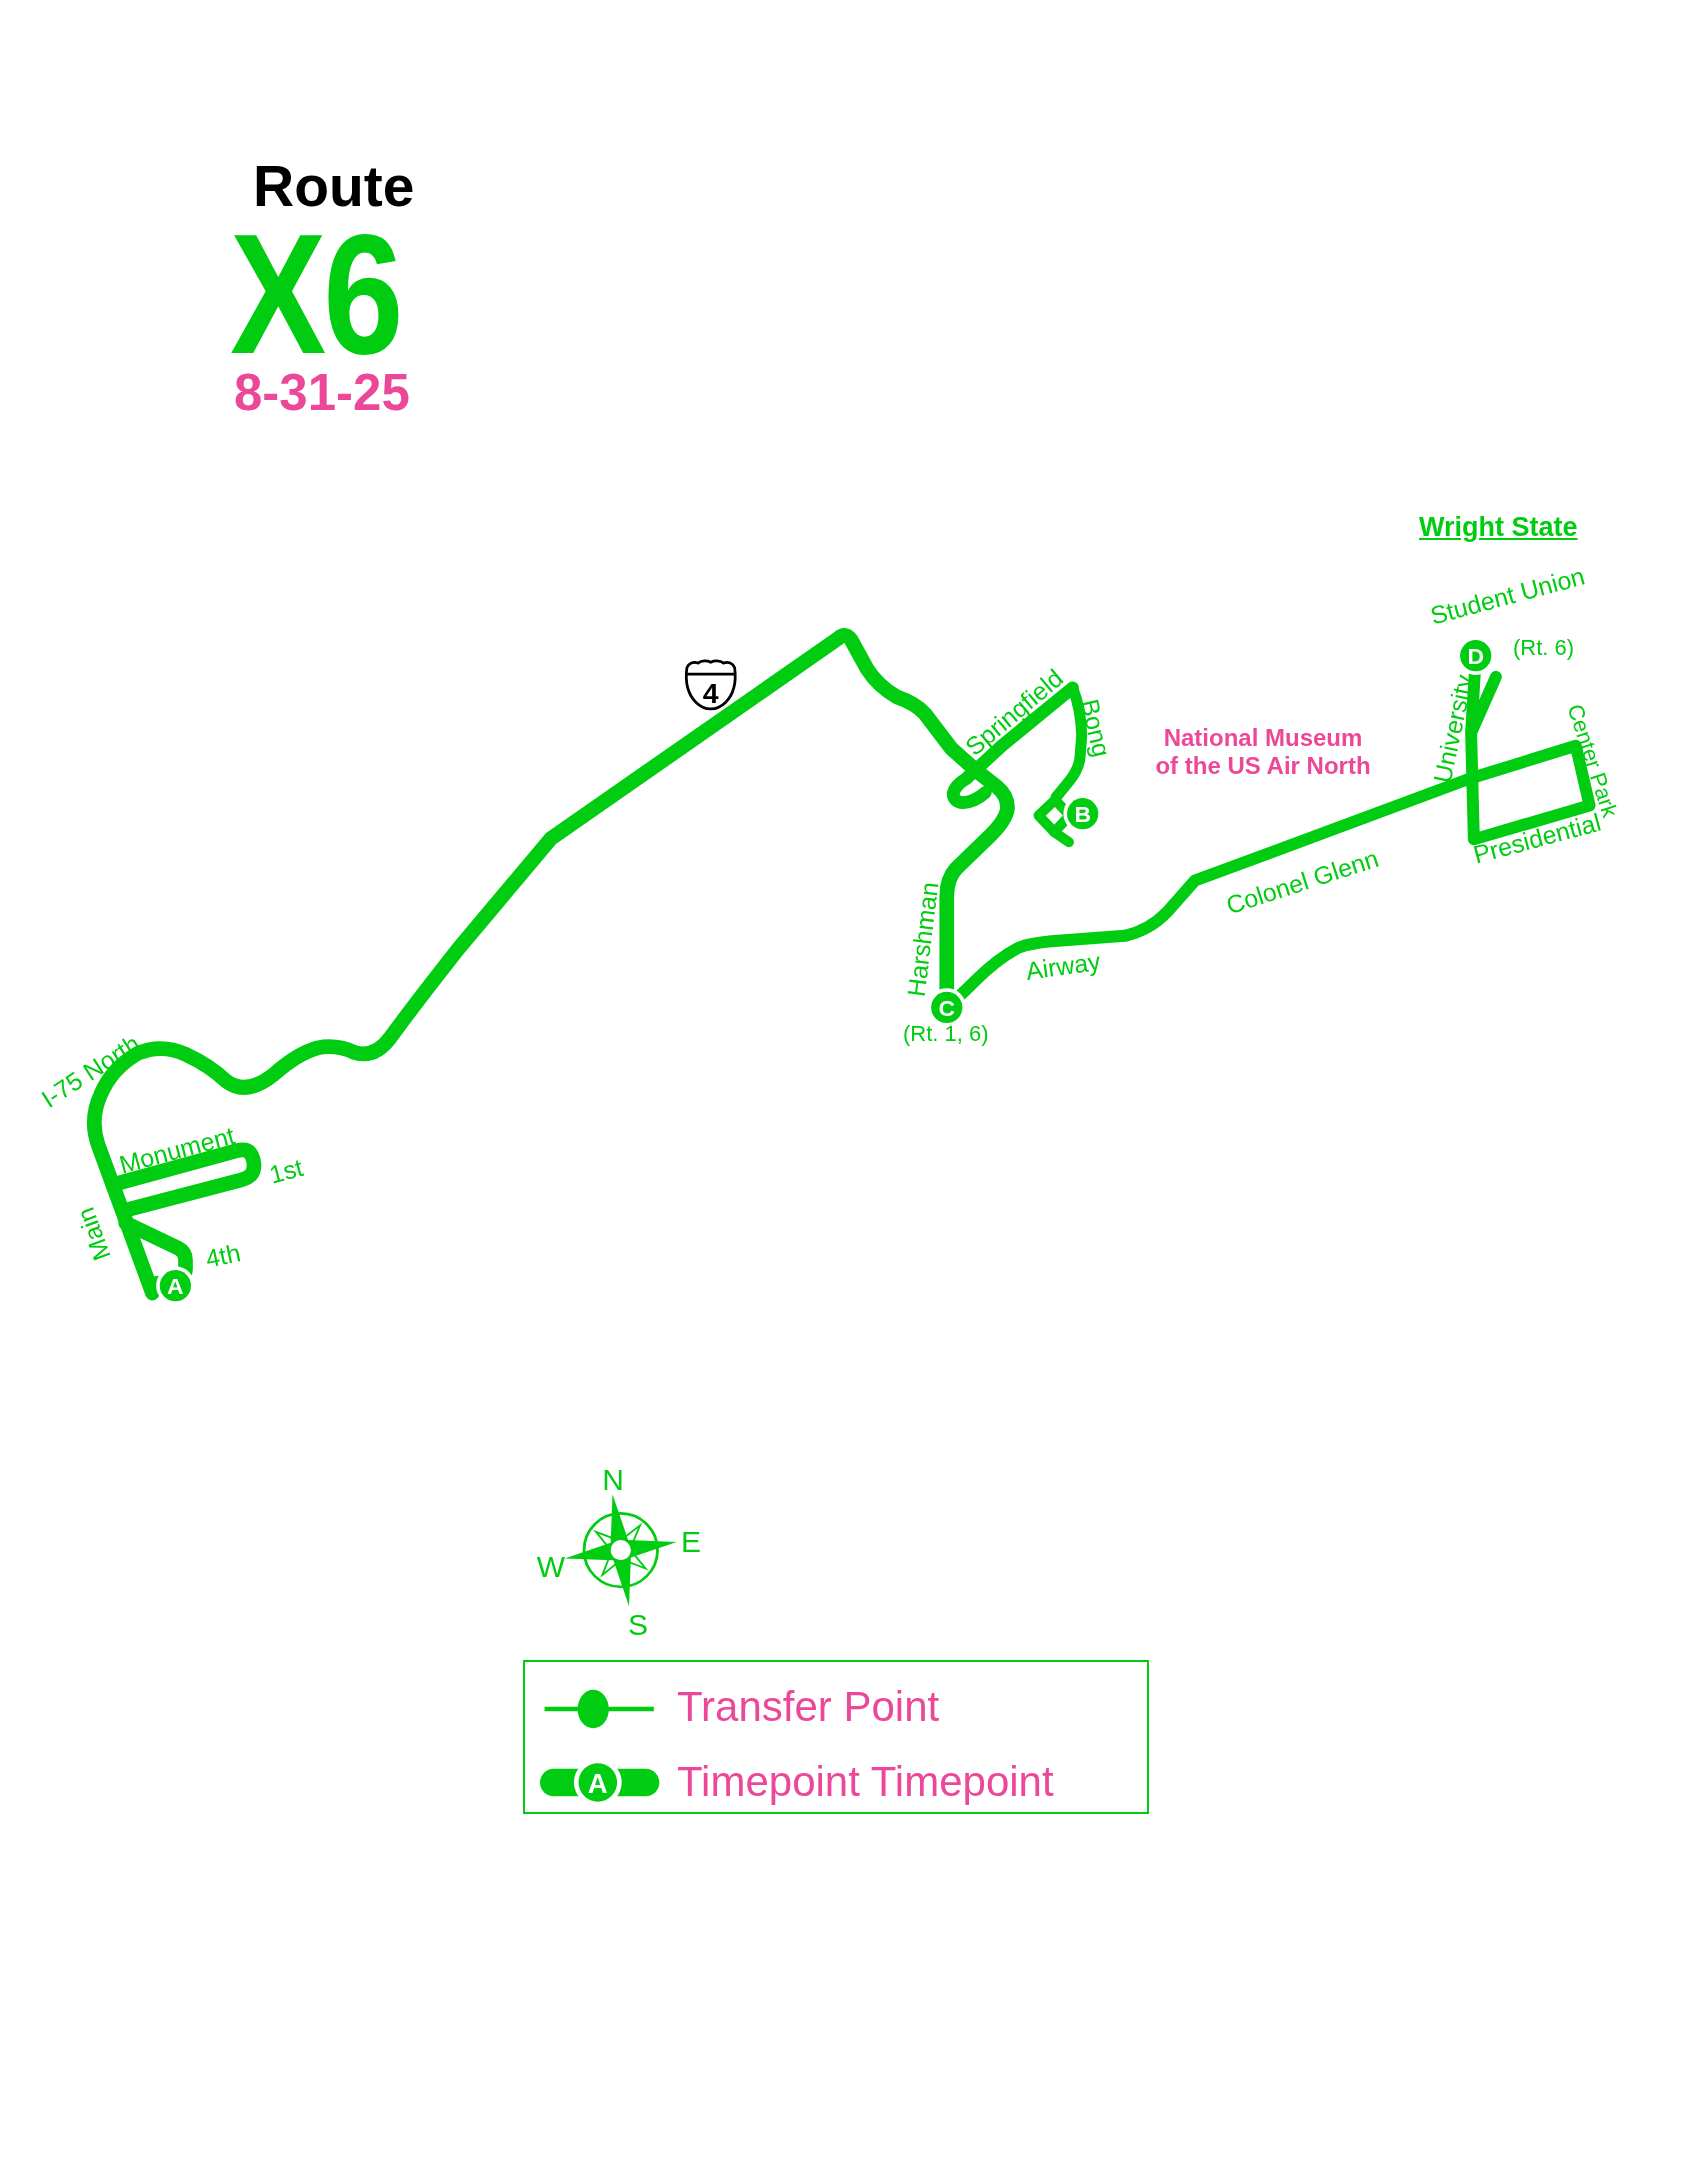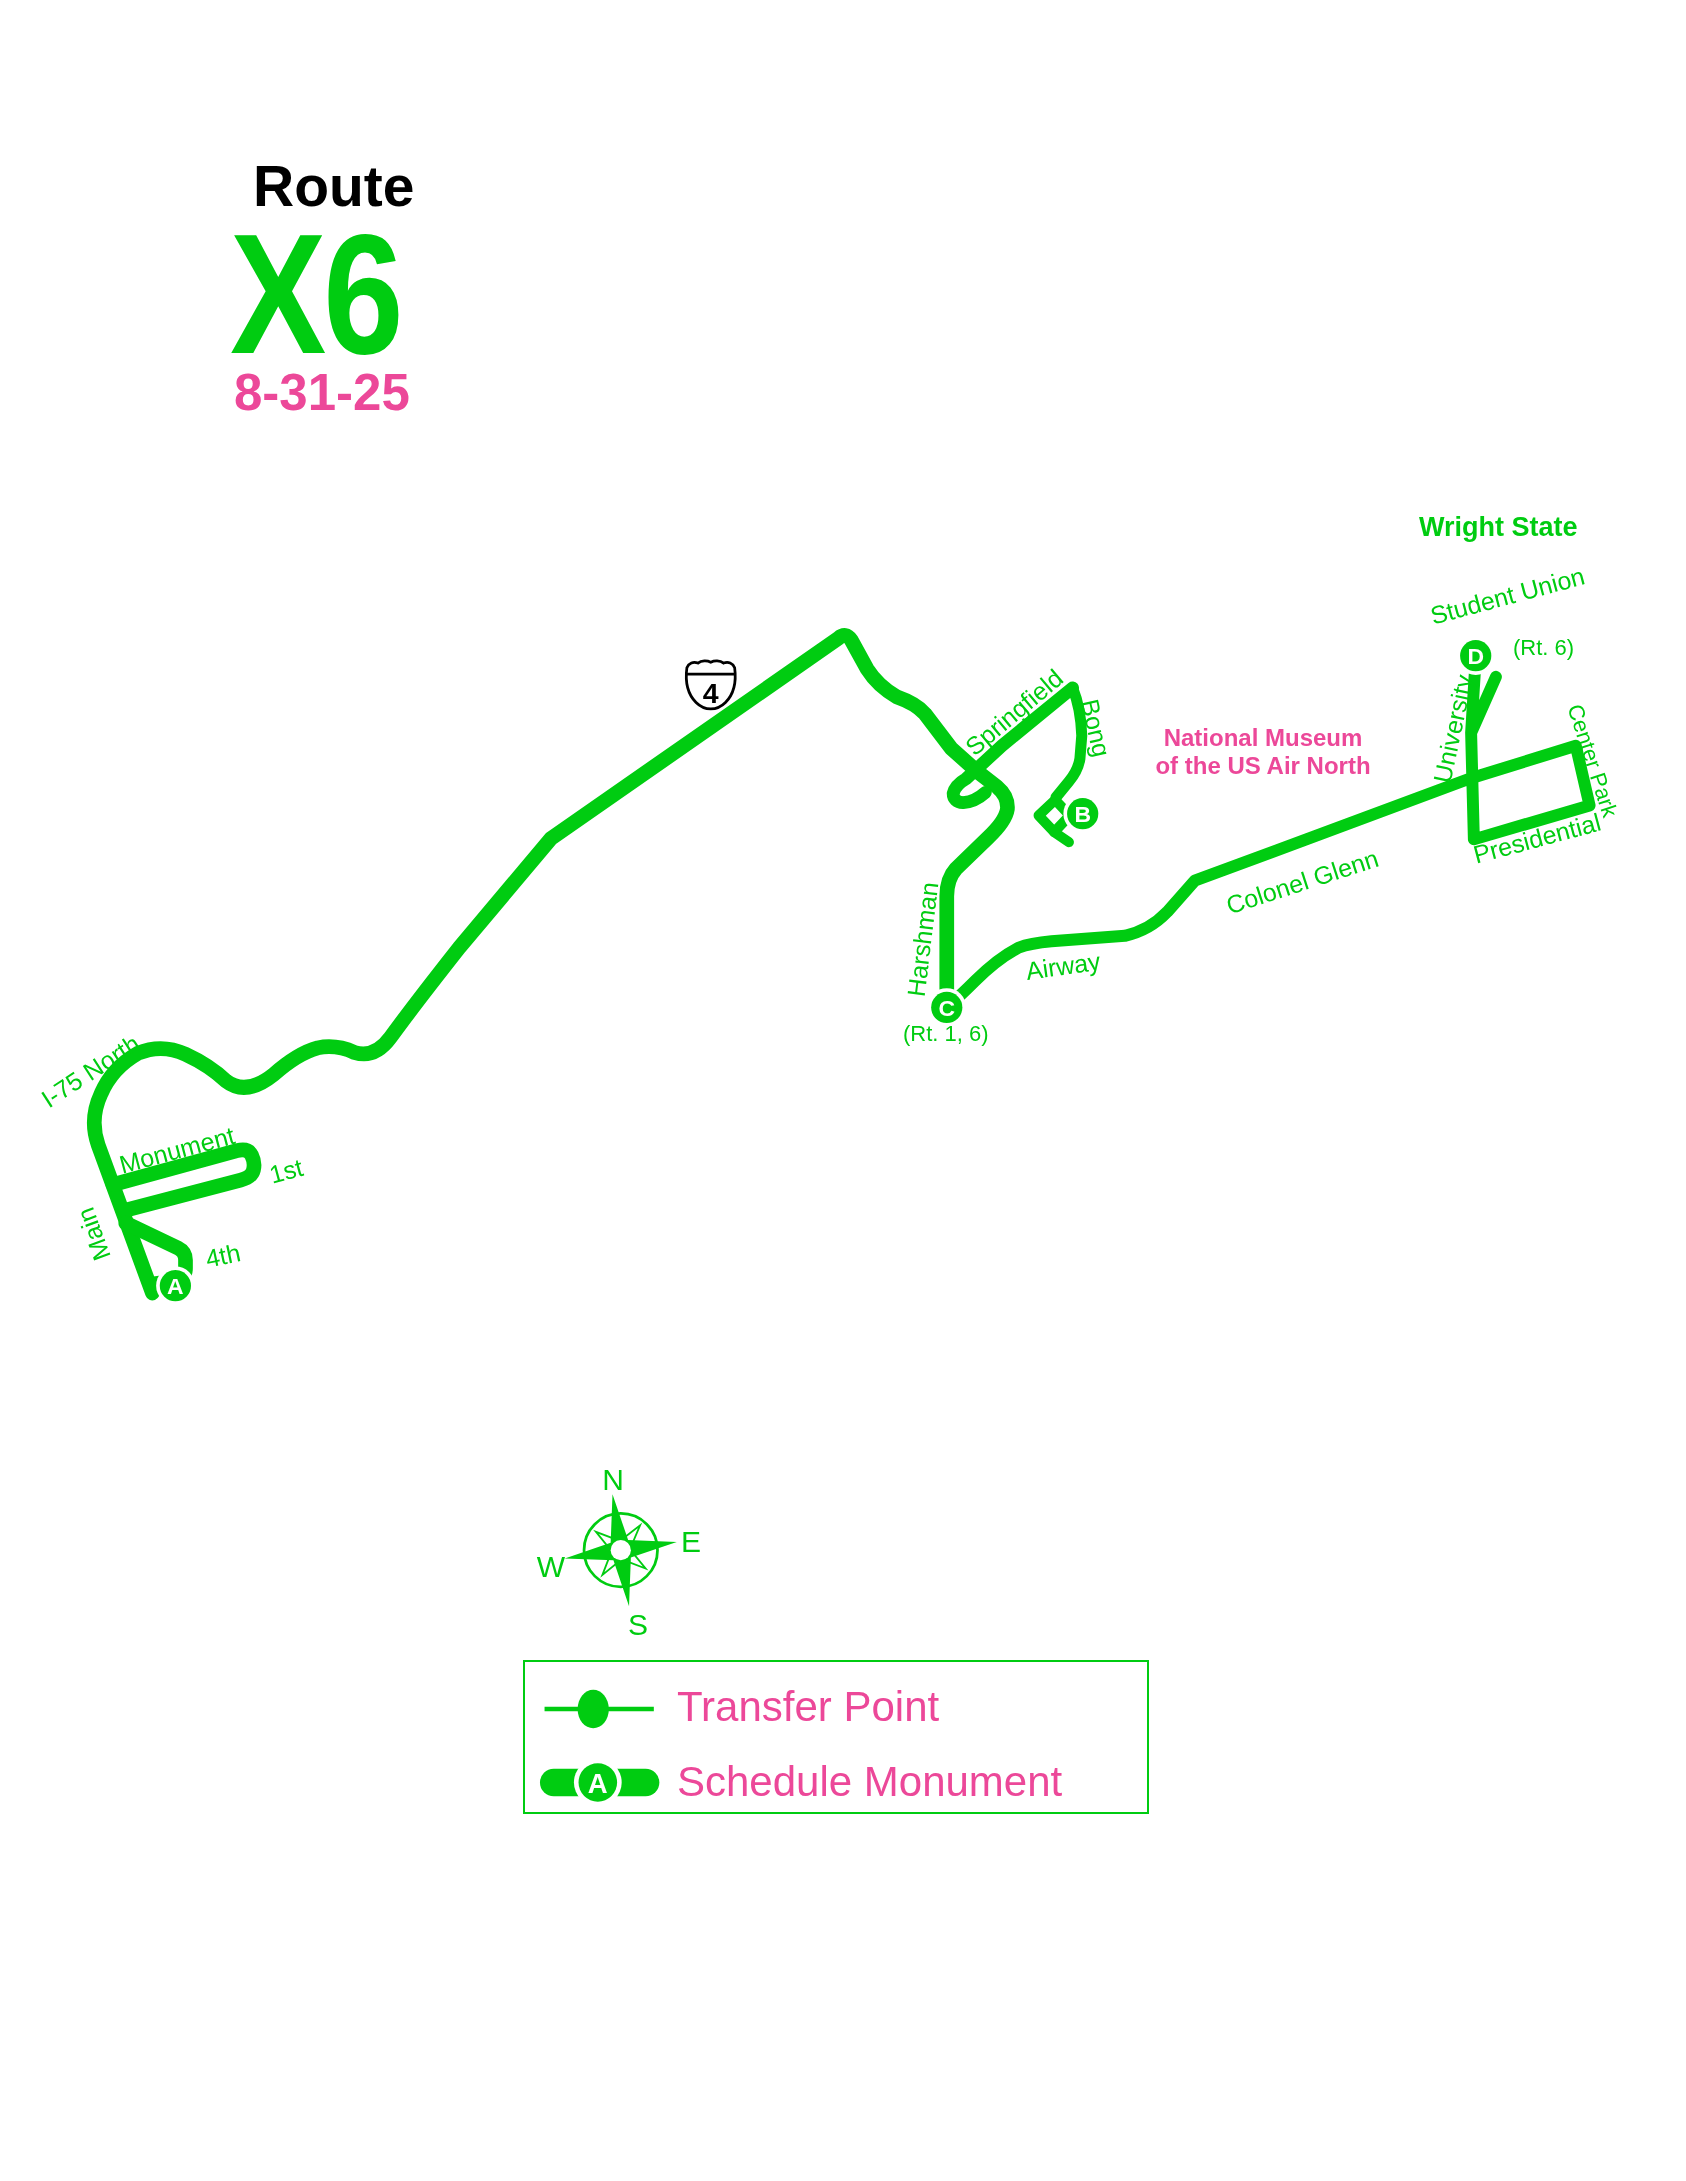--- a/index.html
+++ b/index.html
@@ -8,21 +8,21 @@
     font-family:"Liberation Sans", sans-serif;overflow:hidden;
   }
   
   .title-word{position:absolute;left:253px;top:158px;font-size:57px;font-weight:bold;color:#000000;line-height:1;}
   .route-number{position:absolute;left:230px;top:209px;font-size:170px;font-weight:bold;color:#00CC11;line-height:1;
     transform:scaleX(0.85);transform-origin:0 0;letter-spacing:-3.7px;}
   .title-date{position:absolute;left:234px;top:367px;font-size:51px;font-weight:bold;color:#ec4899;line-height:1;}
   
   .lbl{position:absolute;color:#00CC11;font-size:25px;white-space:nowrap;line-height:1;transform-origin:0 50%;}
   .lbl-sm{font-size:22px;}
-  .lbl-bold{font-weight:bold;}
+  .lbl-bold{font-weight:bold;text-decoration:underline;}
   .museum{position:absolute;left:1141px;top:724px;width:244px;text-align:center;color:#ec4899;
     font-size:24px;font-weight:bold;line-height:1.15;}
   
   .compass-letter{position:absolute;color:#00CC11;font-size:30px;transform:translate(-50%,-50%);line-height:1;}
   
   .legend-box{position:absolute;left:523px;top:1660px;width:626px;height:154px;border:2.8px solid #00CC11;box-sizing:border-box;}
   .legend-text{position:absolute;color:#ec4899;font-size:42px;line-height:1;white-space:nowrap;}
   svg{position:absolute;left:0;top:0;}
 </style>
 </head>
@@ -121,14 +121,14 @@
 <div class="lbl lbl-sm" style="left:1513px;top:637px;text-align:right;">(Rt. 6)</div>
 <div class="lbl lbl-sm" style="left:903px;top:1023px;">(Rt. 1, 6)</div>
 
 <div class="compass-letter" style="left:613px;top:1480px;">N</div>
 <div class="compass-letter" style="left:691px;top:1542px;">E</div>
 <div class="compass-letter" style="left:551px;top:1567px;">W</div>
 <div class="compass-letter" style="left:638px;top:1625px;">S</div>
 
 <div class="legend-box"></div>
 <div class="legend-text" style="left:677px;top:1686px;">Transfer Point</div>
-<div class="legend-text" style="left:677px;top:1761px;">Schedule Monument</div>
+<div class="legend-text" style="left:677px;top:1761px;">Timepoint Timepoint</div>
 
 
 </body></html>

